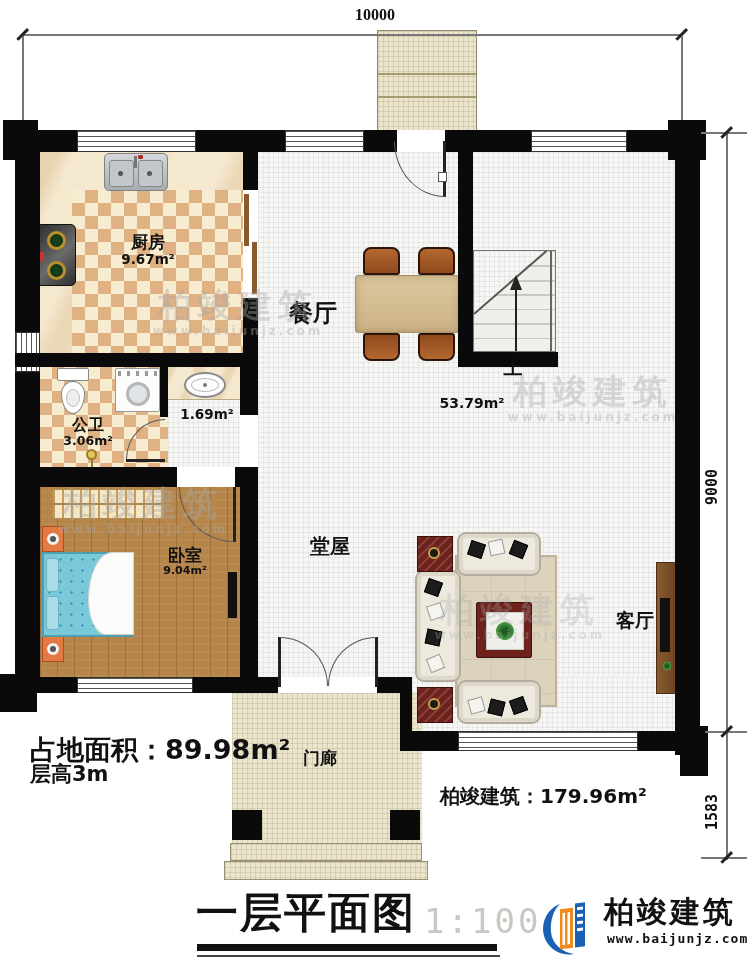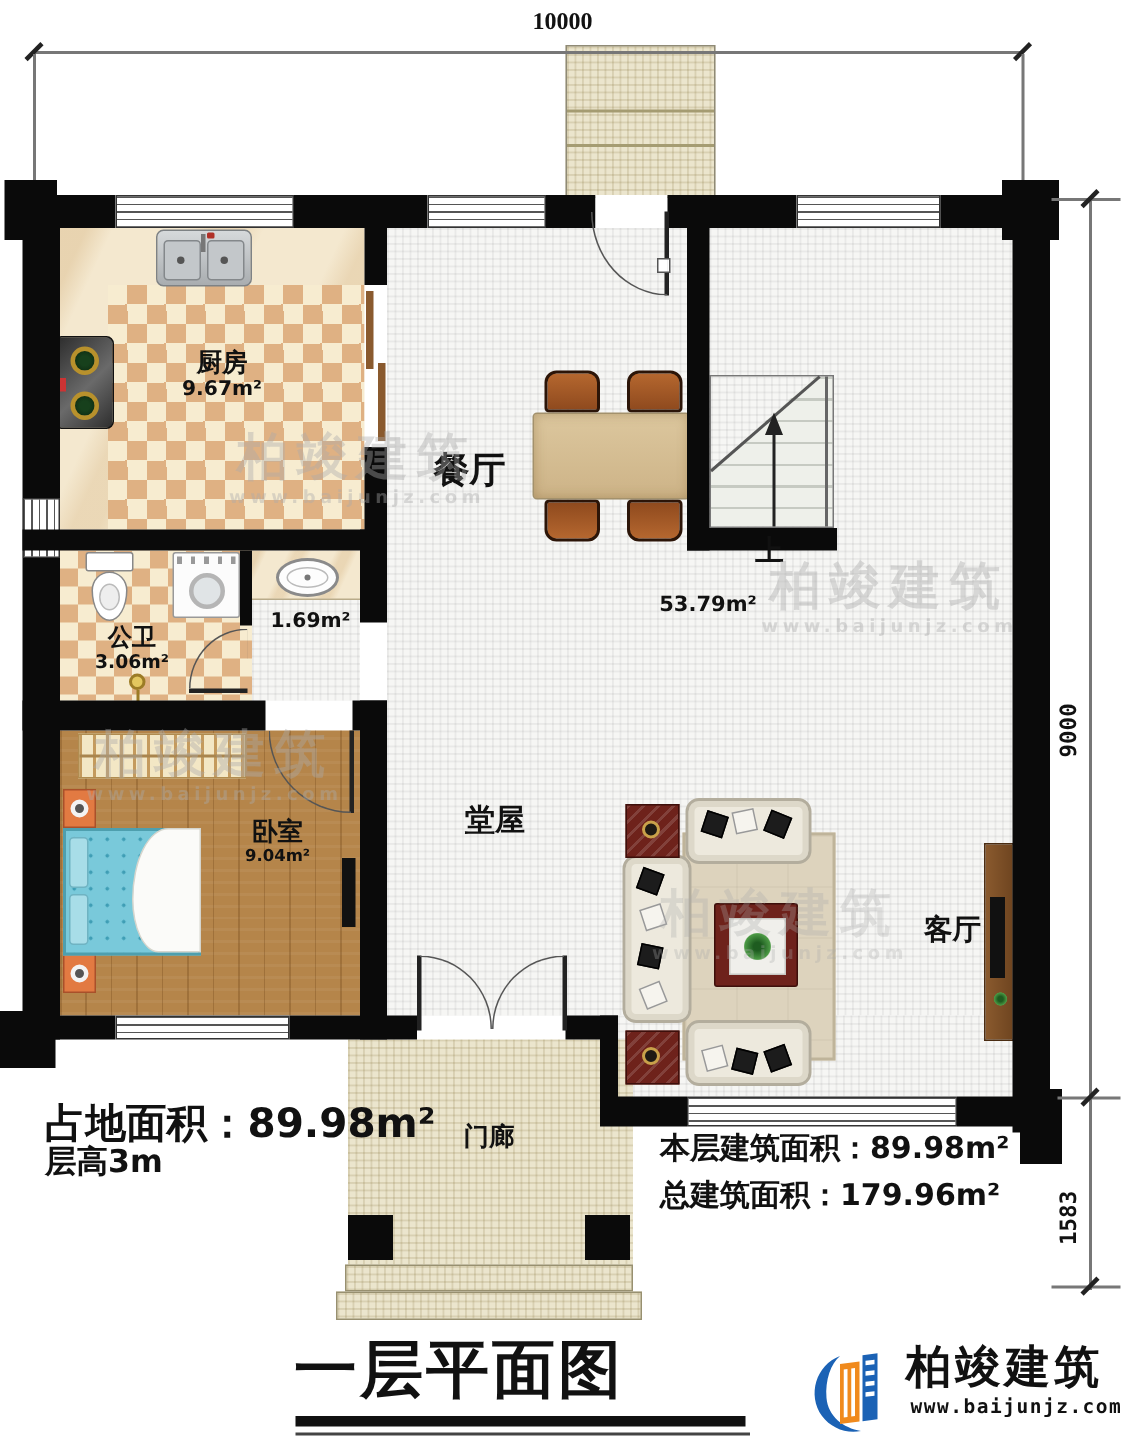--- a/index.html
+++ b/index.html
@@ -217,21 +217,21 @@
   <div class="lbl" style="left:108px;top:252px;width:80px;font-size:13.5px;">9.67m²</div>
   <div class="lbl" style="left:53px;top:416px;width:70px;font-size:16px;">公卫</div>
   <div class="lbl" style="left:53px;top:434px;width:70px;font-size:12.5px;">3.06m²</div>
   <div class="lbl" style="left:177px;top:407px;width:60px;font-size:13.5px;">1.69m²</div>
   <div class="lbl" style="left:150px;top:546px;width:70px;font-size:17px;">卧室</div>
   <div class="lbl" style="left:150px;top:565px;width:70px;font-size:11px;">9.04m²</div>
   <div class="lbl" style="left:283px;top:301px;width:60px;font-size:24px;">餐厅</div>
   <div class="lbl" style="left:299px;top:536px;width:62px;font-size:20px;">堂屋</div>
   <div class="lbl" style="left:436px;top:396px;width:72px;font-size:14px;">53.79m²</div>
   <div class="lbl" style="left:605px;top:610px;width:60px;font-size:19px;">客厅</div>
-  <div class="lbl" style="left:299px;top:749px;width:54px;font-size:17px;">门廊</div>
+  <div class="lbl" style="left:299px;top:749px;width:42px;font-size:17px;">门廊</div>
   <div class="lbl" style="left:500px;top:357px;width:26px;font-size:19px;">上</div>
 
   <div class="wm" style="left:118px;top:288px;width:240px;">
     <div class="wm-name">柏竣建筑</div>
     <div class="wm-site">www.baijunjz.com</div>
   </div>
   <div class="wm" style="left:468px;top:374px;width:250px;">
     <div class="wm-name">柏竣建筑</div>
     <div class="wm-site">www.baijunjz.com</div>
   </div>
@@ -256,24 +256,24 @@
   <div class="dl" style="left:705px;top:731px;width:42px;height:1.5px;"></div>
   <div class="dl" style="left:701px;top:857px;width:46px;height:1.5px;"></div>
   <div class="tick" style="left:719px;top:131px;"></div>
   <div class="tick" style="left:719px;top:730px;"></div>
   <div class="tick" style="left:719px;top:856px;"></div>
   <div class="vdim" style="left:703px;top:425px;height:80px;">9000</div>
   <div class="vdim" style="left:703px;top:766px;height:64px;">1583</div>
 
   <div class="lbl" style="left:30px;top:735px;font-size:27px;text-align:left;">占地面积：89.98m²</div>
   <div class="lbl" style="left:30px;top:763px;font-size:21px;text-align:left;">层高3m</div>
-  <div class="lbl" style="left:440px;top:755px;font-size:20px;text-align:left;">本层建筑面积：89.98m²</div>
-  <div class="lbl" style="left:440px;top:786px;font-size:20px;text-align:left;">总建筑面积：179.96m²</div>
+  <div class="lbl" style="left:440px;top:786px;font-size:20px;text-align:left;">柏竣建筑：179.96m²</div>
 
   <div class="lbl" style="left:196px;top:890px;font-size:42px;letter-spacing:2px;font-weight:800;text-align:left;">一层平面图</div>
+  <div class="a" style="left:424px;top:901px;font-size:34px;color:#c9c9c3;letter-spacing:3px;font-weight:400;font-family:'DejaVu Sans Mono','Liberation Mono',monospace;">1:100</div>
   <div class="a" style="left:197px;top:944px;width:300px;height:7px;background:#111;"></div>
   <div class="a" style="left:197px;top:955px;width:303px;height:2px;background:#444;"></div>
 
   <div class="a" style="left:538px;top:896px;width:60px;height:62px;">
     <svg width="60" height="62" viewBox="0 0 60 62">
       <path d="M22 8 C 6 14, 0 34, 10 48 C 16 56, 26 60, 36 58 C 24 56, 14 48, 13 36 C 12 24, 16 13, 22 8 Z" fill="#1b62b5"></path>
       <g transform="skewY(-7)">
         <rect x="22" y="16" width="13" height="40" fill="#f08a1d"></rect>
         <rect x="37" y="12" width="10" height="44" fill="#1b62b5"></rect>
         <rect x="24.5" y="20" width="2.5" height="32" fill="#fff"></rect>

